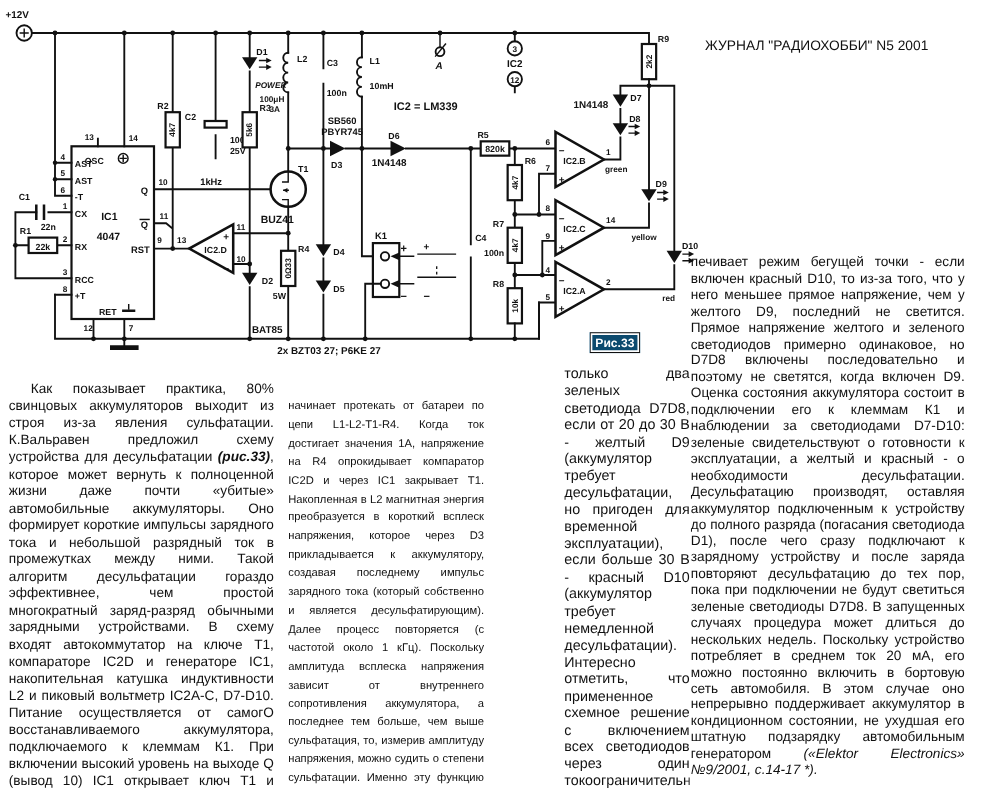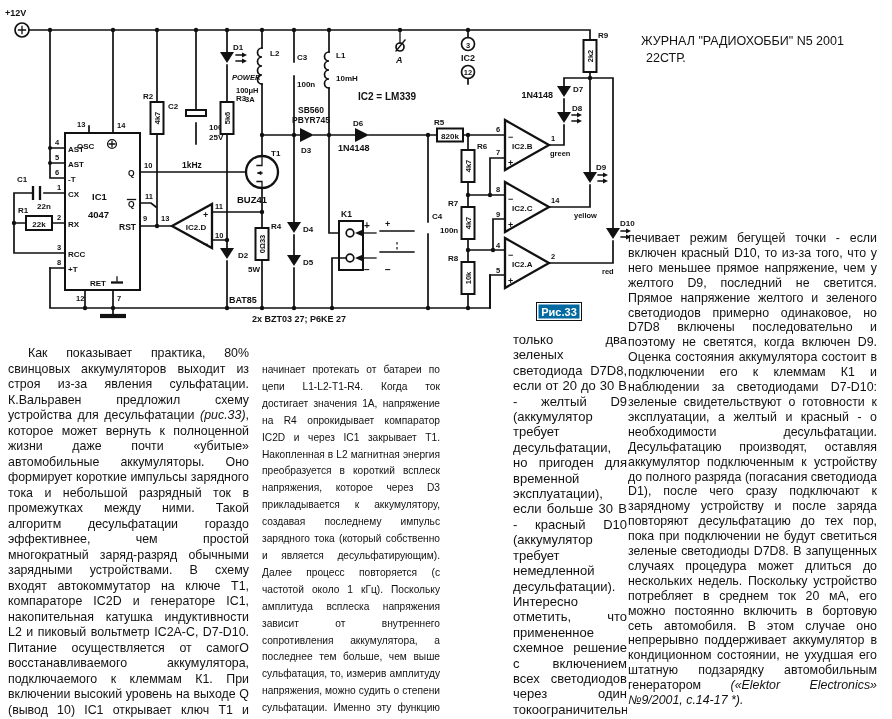--- a/index.html
+++ b/index.html
@@ -21,31 +21,31 @@
   .w2{stroke-width:2.3;}
   .w3{stroke-width:3.2;}
   .w4{stroke-width:4.2;}
   .thin{stroke-width:1.3;}
   .dash{stroke-dasharray:2.5,2.5;stroke-width:1.2;}
   .blk{fill:#111;stroke:none;}
   .box{fill:#fff;stroke:#111;stroke-width:2;}
   .cmp{fill:#fff;stroke:#111;stroke-width:2.3;}
   .dot{fill:#111;stroke:none;}
   .journal{position:absolute;left:641px;top:33px;width:250px;font-size:12.5px;line-height:16.5px;white-space:nowrap;}
-  .fig-badge{position:absolute;left:536px;top:302px;width:46px;height:19px;background:#0369a1;color:#fff;
+  .fig-badge{position:absolute;left:536px;top:302px;width:46px;height:19px;background:#0c4a6e;color:#fff;
              font-weight:bold;font-size:11px;display:flex;align-items:center;justify-content:center;
              box-shadow:inset 0 0 0 1px #111, inset 0 0 0 2.5px #fff;}
   .col{position:absolute;text-align:justify;overflow:hidden;}
   .c1{left:8px;top:346px;width:241px;height:373px;font-size:12.4px;line-height:15.5px;}
   .c1 p{margin:0;text-indent:20px;}
   .c2{left:262px;top:362px;width:178px;height:357px;font-size:10.2px;line-height:16.9px;}
   .c3{left:513px;top:332px;width:114px;height:387px;font-size:13px;line-height:15.4px;}
   .c4{left:628px;top:231px;width:249px;height:488px;font-size:12.4px;line-height:14.9px;}
   .b{font-weight:normal;}
-  .bi{font-weight:normal;font-style:italic;}
+  .bi{font-weight:bold;font-style:italic;}
   .it{font-style:italic;}
 </style>
 </head>
 <body>
 
 <div class="page">
 
   <div class="schematic">
     <svg width="640" height="345" viewBox="0 0 640 345">
 
@@ -439,21 +439,20 @@
         <text class="t7 mid" x="468" y="75">12</text>
         <path class="w4" d="M456,87 H480"></path>
       </g>
 
       <text class="t10" x="358" y="100">IC2 = LM339</text>
     </svg>
   </div>
 
   <div class="journal">
     <div>ЖУРНАЛ "РАДИОХОББИ" N5 2001</div>
-    <div style="margin-left:5px">22СТР.</div>
   </div>
 
   <div class="fig-badge">Рис.33</div>
 
   <div class="col c1">
     <p>
       <span>Как показывает практика, 80% свинцовых аккумуляторов выходит из строя из-за явления сульфатации. </span><span class="b">К.Вальравен</span><span> предложил схему </span><span class="b">устройства для десульфатации </span><span class="bi">(рис.33)</span><span>, которое может вернуть к полноценной жизни даже почти «убитые» автомобильные аккумуляторы. Оно формирует короткие импульсы зарядного тока и небольшой разрядный ток в промежутках между ними. Такой алгоритм десульфатации гораздо эффективнее, чем простой многократный заряд-разряд обычными зарядными устройствами. В схему входят автокоммутатор на ключе Т1, компараторе IC2D и генераторе IC1, накопительная катушка индуктивности L2 и пиковый вольтметр IC2A-C, D7-D10. Питание осуществляется от самогО восстанавливаемого аккумулятора, подключаемого к клеммам К1. При включении высокий уровень на выходе Q (вывод 10) IC1 открывает ключ Т1 и нарастающий разрядный ток</span>
     </p>
   </div>
 

